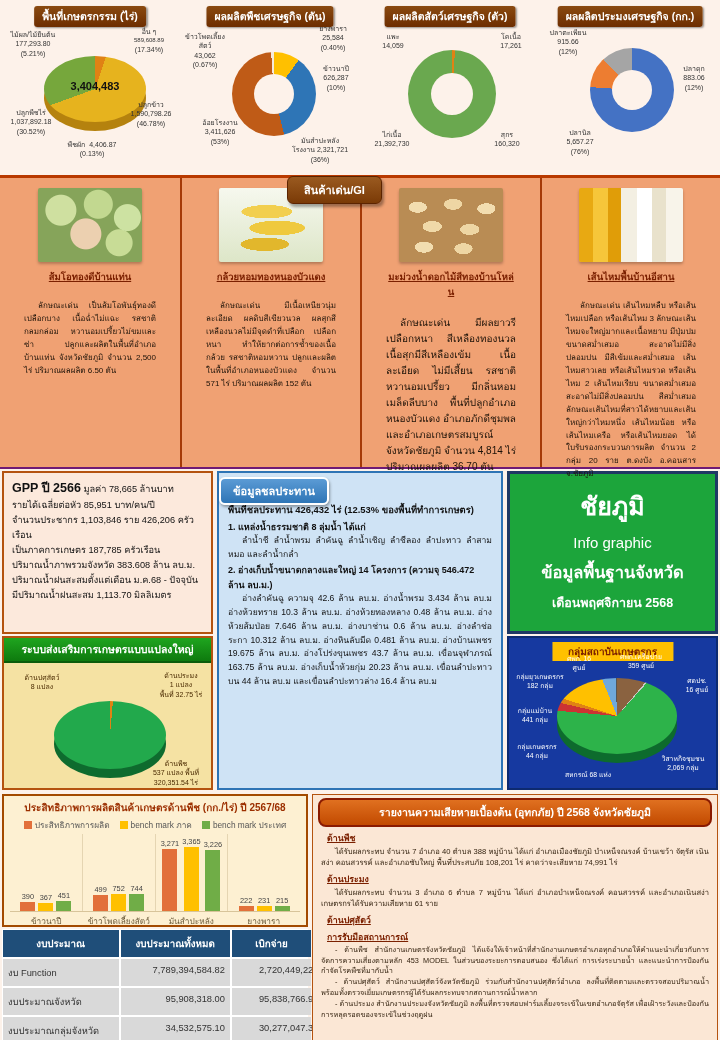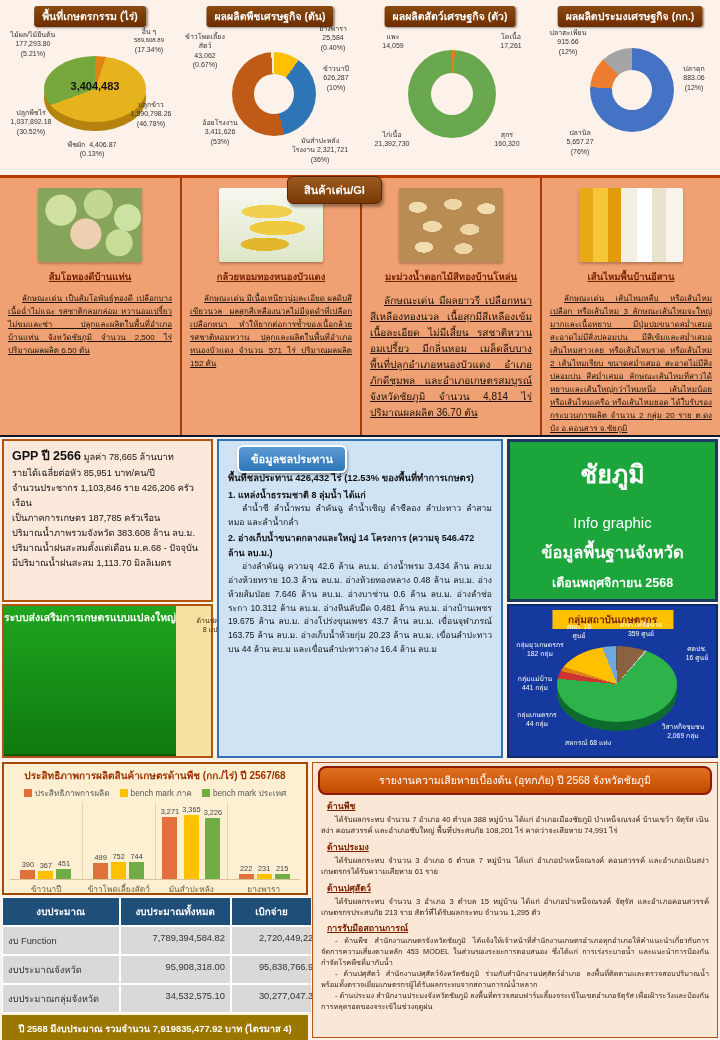--- a/index.html
+++ b/index.html
@@ -25,24 +25,24 @@
   .donut { position:absolute; border-radius:50%; }
   .donut::after { content:""; position:absolute; inset:26%; border-radius:50%; background:#fdf2ea; }
   .pie3d { position:absolute; }
   .pie3d .rim, .pie3d .top { position:absolute; left:0; width:100%; height:100%; border-radius:50%; }
   .pie3d .rim { top:9px; }
   .pie3d .top { top:0; }
   .center-val { position:absolute; width:100%; text-align:center; font-weight:bold; font-size:11px; color:#111; }
 
   
   .gi-row {
-    display:flex; height:262px; background:#f0a173; position:relative;
-    border-top:3px solid #b93a00; border-bottom:2px solid #0f172a;
-  }
-  .gi-card { position:relative; width:25%; padding:8px 8px 4px; }
+    display:flex; height:294px; background:#f0a173; position:relative;
+    border-top:3px solid #b93a00; border-bottom:2px solid #701a75;
+  }
+  .gi-card { position:relative; width:25%; padding:8px 24px 4px; }
   .gi-card + .gi-card { border-left:2px solid #a53a08; }
   .gi-img { width:104px; height:74px; margin:2px auto 0; border-radius:2px; box-shadow:0 2px 3px rgba(0,0,0,.25); }
   .img-pomelo { background:
     radial-gradient(circle at 22% 30%, #cfe0a0 0 15px, transparent 16px),
     radial-gradient(circle at 58% 22%, #c2d890 0 14px, transparent 15px),
     radial-gradient(circle at 86% 40%, #cde2a2 0 13px, transparent 14px),
     radial-gradient(circle at 46% 62%, #ecd0b0 0 15px, transparent 16px),
     radial-gradient(circle at 78% 74%, #c8dc96 0 13px, transparent 14px),
     #86a45a; }
   .img-banana { background:
@@ -60,22 +60,22 @@
     radial-gradient(ellipse 15px 9px at 62% 82%, #eed6a4 0 60%, transparent 61%),
     #b98c54; }
   .img-silk { background:linear-gradient(90deg,
     #e8a912 0 13%, #f6c63a 13% 28%, #e09d08 28% 40%, #f3efe2 40% 56%,
     #ffffff 56% 70%, #e9e2cc 70% 84%, #f8f4ea 84% 100%); }
   .gi-head {
     margin-top:7px; text-align:center; font-weight:bold; font-size:9.5px;
     color:#7b2000; text-decoration:underline;
   }
   .gi-body {
-    margin-top:9px; font-size:8px; line-height:1.62; color:#1c1208;
-    text-indent:14px; text-align:justify;text-decoration:underline;
+    margin-top:16px; font-size:8px; line-height:1.62; color:#1c1208;
+    text-indent:14px; text-align:justify;
   }
   .gi-card:nth-child(4) .gi-body { font-size:10px; line-height:1.6; }
   .gi-badge {
     position:absolute; top:-2px; left:287px; z-index:5;
     background:linear-gradient(#9a5a20,#7a3a06); color:#fff; font-weight:bold;
     font-size:11px; padding:4px 16px; border-radius:6px; border:1px solid #5c2400;
     box-shadow:2px 3px 3px rgba(0,0,0,.35);
   }
 
   
@@ -84,45 +84,45 @@
   .col-m { width:290px; }
   .col-r { width:215px; display:flex; flex-direction:column; }
 
   .gpp-panel {
     height:163px; margin:2px 2px 1px; border:2px solid #b4530f; background:#fcead e0;
     background:#fce9dc; padding:5px 8px;
   }
   .gpp-line { font-size:9.2px; line-height:1.62; color:#111; }
   .gpp-line b.big { font-size:12.5px; }
 
-  .plot-panel { flex:1; margin:1px 2px 2px; border:2px solid #b4530f; background:#f5e2a3; display:flex; flex-direction:row; }
+  .plot-panel { flex:1; margin:1px 2px 2px; border:2px solid #b4530f; background:#f5e2a3; display:flex; flex-direction:column; }
   .plot-head { background:linear-gradient(#1fa51f,#0e7a0e); color:#fff; font-weight:bold; font-size:10.5px; text-align:center; padding:3px 0; border-bottom:2px solid #0a5c0a; }
   .plot-body { position:relative; flex:1; }
   .plot-body .lbl { color:#4a2a00; }
 
   .irr-panel {
     position:relative; height:319px; margin:2px 2px; border:2px solid #2e74b5;
     background:#cfe3f5; padding:30px 9px 4px;
   }
   .irr-badge {
-    position:absolute; top:4px; left:18px; background:linear-gradient(#5b9bd5,#2e75b6);
+    position:absolute; top:4px; left:0; background:linear-gradient(#5b9bd5,#2e75b6);
     border:2px solid #fff; border-radius:6px; box-shadow:1px 2px 3px rgba(0,0,0,.35);
     color:#fff; font-weight:bold; font-size:11px; padding:3px 12px;
   }
   .irr-intro { font-weight:bold; font-size:9.4px; line-height:1.55; color:#111; }
   .irr-sub { font-weight:bold; font-size:9px; line-height:1.6; color:#111; margin-top:2px; }
   .irr-text { font-size:8.6px; line-height:1.6; color:#111; text-align:justify; }
   .irr-text.ind { text-indent:14px; }
 
   .prov-panel {
     height:163px; margin:2px 2px 1px; background:#1ca53b; border:3px solid #1f3864;
     color:#fff; text-align:center; padding-top:12px;
   }
   .prov-name { font-size:25px; font-weight:bold; }
-  .prov-sub { font-size:15px; margin-top:20px; }
+  .prov-sub { font-size:15px; margin-top:8px; }
   .prov-l3 { font-size:16.5px; font-weight:bold; margin-top:8px; }
   .prov-l4 { font-size:12.5px; font-weight:bold; margin-top:8px; }
 
   .fg-panel { position:relative; flex:1; margin:1px 2px 2px; background:#1639a0; border:2px solid #0d2a70; }
   .fg-title {
     position:absolute; top:4px; left:50%; transform:translateX(-50%);
     background:#ffc000; color:#7b2000; font-weight:bold; font-size:10px;
     padding:2px 16px; white-space:nowrap;
   }
   .fg-panel .lbl { color:#fff; font-size:6.8px; }
@@ -152,21 +152,21 @@
   .btable .dc { background:#d9d9d9; font-size:9.3px; color:#333; padding:6px 5px; }
   .btable .dc.num { text-align:right;padding-left:27px; }
   .bfooter {
     margin:1px 2px 2px; background:#9c7700; color:#fff; font-weight:bold;
     font-size:9.3px; text-align:center; padding:6px 4px;
   }
 
   .flood-panel { height:276px; margin:2px 2px; background:#fbe7d5; border:1px solid #b4530f; }
   .flood-title {
     margin:3px 5px 4px; background:linear-gradient(#e07020,#c24a00);
-    border:2px solid #8a1a00; border-radius:8px; color:#fff; font-weight:normal;
+    border:2px solid #8a1a00; border-radius:8px; color:#fff; font-weight:bold;
     font-size:10.5px; text-align:center; padding:4px 2px;
   }
   .fsec-h { font-weight:bold; text-decoration:underline; color:#7b2000; font-size:8.8px; margin:3px 0 1px 14px; }
   .fsec-p { font-size:7.6px; line-height:1.5; color:#33220f; text-indent:14px; text-align:justify; margin:0 8px; }
   .fsec-p.small { font-size:7.3px; }
 </style>
 </head>
 <body>
 
 <div class="poster">
@@ -514,21 +514,20 @@
       <div class="flood-panel">
         <div class="flood-title">รายงานความเสียหายเบื้องต้น (อุทกภัย) ปี 2568 จังหวัดชัยภูมิ</div>
 
         <div class="fsec-h">ด้านพืช</div>
         <div class="fsec-p">ได้รับผลกระทบ จำนวน 7 อำเภอ 40 ตำบล 388 หมู่บ้าน ได้แก่ อำเภอเมืองชัยภูมิ บำเหน็จณรงค์ บ้านเขว้า จัตุรัส เนินสง่า คอนสวรรค์ และอำเภอซับใหญ่ พื้นที่ประสบภัย 108,201 ไร่ คาดว่าจะเสียหาย 74,991 ไร่</div>
 
         <div class="fsec-h">ด้านประมง</div>
         <div class="fsec-p">ได้รับผลกระทบ จำนวน 3 อำเภอ 6 ตำบล 7 หมู่บ้าน ได้แก่ อำเภอบำเหน็จณรงค์ คอนสวรรค์ และอำเภอเนินสง่า เกษตรกรได้รับความเสียหาย 61 ราย</div>
 
         <div class="fsec-h">ด้านปศุสัตว์</div>
-        <div class="fsec-p">ได้รับผลกระทบ จำนวน 3 อำเภอ 3 ตำบล 15 หมู่บ้าน ได้แก่ อำเภอบำเหน็จณรงค์ จัตุรัส และอำเภอคอนสวรรค์ เกษตรกรประสบภัย 213 ราย สัตว์ที่ได้รับผลกระทบ จำนวน 1,295 ตัว</div>
 
         <div class="fsec-h">การรับมือสถานการณ์</div>
         <div class="fsec-p small">- ด้านพืช สำนักงานเกษตรจังหวัดชัยภูมิ ได้แจ้งให้เจ้าหน้าที่สำนักงานเกษตรอำเภอทุกอำเภอให้คำแนะนำเกี่ยวกับการจัดการความเสี่ยงตามหลัก 453 MODEL ในส่วนของระยะการตอบสนอง ซึ่งได้แก่ การเร่งระบายน้ำ และแนะนำการป้องกันกำจัดโรคพืชที่มากับน้ำ</div>
         <div class="fsec-p small">- ด้านปศุสัตว์ สำนักงานปศุสัตว์จังหวัดชัยภูมิ ร่วมกับสำนักงานปศุสัตว์อำเภอ ลงพื้นที่ติดตามและตรวจสอบปริมาณน้ำ พร้อมทั้งตรวจเยี่ยมเกษตรกรผู้ได้รับผลกระทบจากสถานการณ์น้ำหลาก</div>
         <div class="fsec-p small">- ด้านประมง สำนักงานประมงจังหวัดชัยภูมิ ลงพื้นที่ตรวจสอบฟาร์มเลี้ยงจระเข้ในเขตอำเภอจัตุรัส เพื่อเฝ้าระวังและป้องกันการหลุดรอดของจระเข้ในช่วงฤดูฝน</div>
       </div>
     </div>
   </div>
 
 </div>

